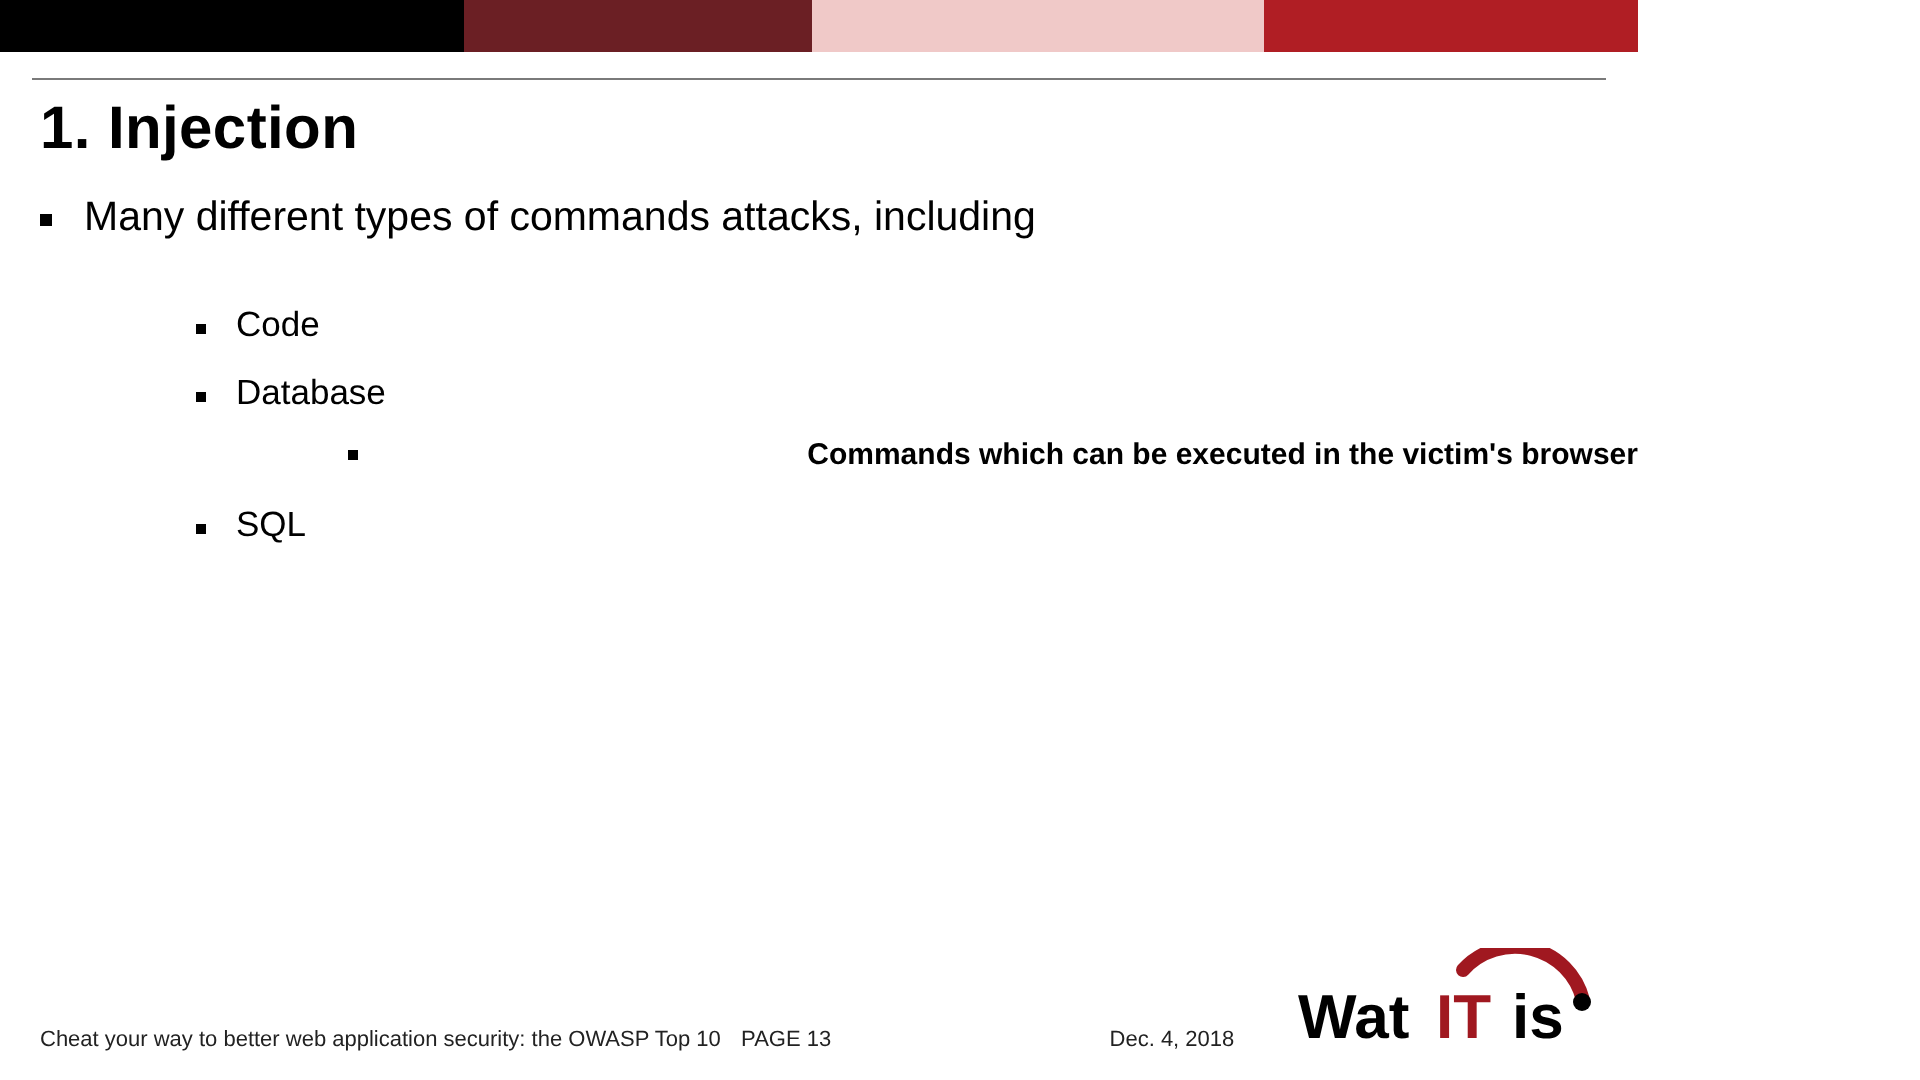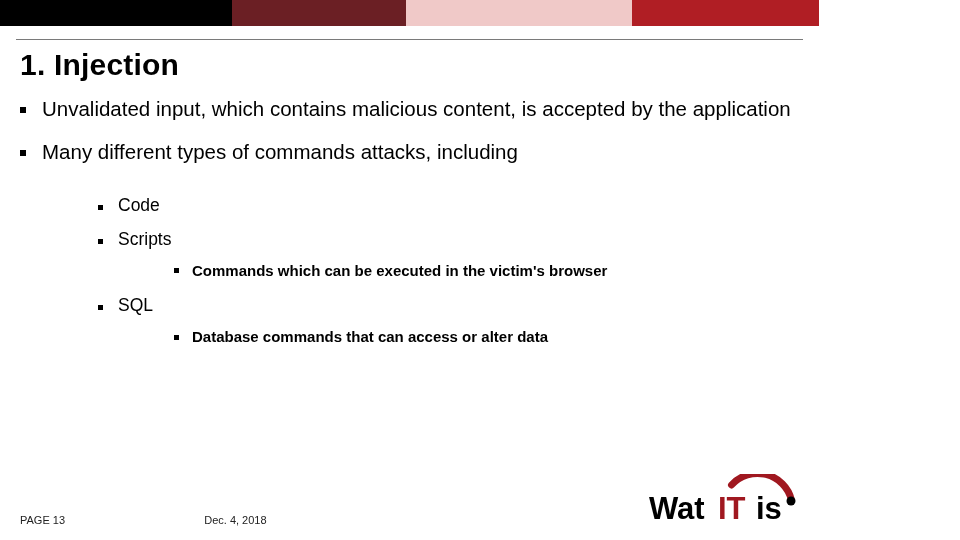--- a/index.html
+++ b/index.html
@@ -23,21 +23,21 @@
   .lvl .sq::before { content: ""; position: absolute; left: 0; top: .52em; width: 6px; height: 6px; background: #000; }
 
   .l1 { margin-left: 20px; }
   .l1 > li { padding-left: 22px; font-size: 20.5px; line-height: 1.22; margin-bottom: 18px; }
   .l1 > li.sq::before { top: .52em; width: 6px; height: 6px; }
 
   .l2 { margin-left: 56px; }
   .l2 > li { padding-left: 20px; font-size: 17.5px; line-height: 1.25; margin-bottom: 15px; }
   .l2 > li.sq::before { width: 5px; height: 5px; top: .55em; }
 
-  .l3 { margin-left: 56px; margin-top: 10px; }
+  .l3 { margin-left: 56px; margin-top: 10px; text-align: right; }
   .l3 > li { padding-left: 18px; font-size: 15px; font-weight: 700; line-height: 1.3; margin-bottom: 12px; }
   .l3 > li.sq::before { width: 5px; height: 5px; top: .5em; }
 
   .tight { margin-bottom: 12px !important; }
 
   .footer { position: absolute; left: 20px; right: 20px; bottom: 14px; display: flex; align-items: flex-end; font-size: 11px; color: #222; }
   .footer .ft-left { flex: 0 0 45%; }
   .footer .ft-page { flex: 0 0 18%; text-align: left; }
   .footer .ft-date { flex: 0 0 17%; text-align: left; padding-left: 44px; }
   .footer .ft-logo { flex: 1; display: flex; justify-content: flex-end; }
@@ -57,50 +57,43 @@
     <div class="tb-pink"></div>
     <div class="tb-red"></div>
   </div>
 
   <div class="rule"></div>
 
   <h1 class="title">1. Injection</h1>
 
   <ul class="lvl l1">
     <li class="sq">
-      <span>Unvalidated input, which contains malicious content, is accepted by the application</span>
-    </li>
-    <li class="sq">
       <span>Many different types of commands attacks, including</span>
 
       <ul class="lvl l2" style="margin-top:31px;">
         <li class="sq tight">
           <span>Code</span>
         </li>
         <li class="sq">
-          <span>Scripts</span>
+          <span>Database</span>
           <ul class="lvl l3">
             <li class="sq">
               <span>Commands which can be executed in the victim's browser</span>
             </li>
           </ul>
         </li>
         <li class="sq">
           <span>SQL</span>
-          <ul class="lvl l3">
-            <li class="sq">
-              <span>Database commands that can access or alter data</span>
-            </li>
-          </ul>
         </li>
       </ul>
     </li>
   </ul>
 
   <div class="footer">
+    <div class="ft-left">Cheat your way to better web application security: the OWASP Top 10</div>
     <div class="ft-page">PAGE  13</div>
     <div class="ft-date">Dec. 4, 2018</div>
     <div class="ft-logo">
       <div class="logo" aria-label="WatITis logo">
         <svg width="150" height="52" viewBox="0 0 300 104">
 
           <path d="M165 22 A70 70 0 0 1 285 52" fill="none" stroke="#a01820" stroke-width="14" stroke-linecap="round"></path>
           <circle cx="284" cy="54" r="9" fill="#000"></circle>
 
           <text x="0" y="90" font-family="Arial Black, Arial, sans-serif" font-size="62" font-weight="900" fill="#000">Wat</text>

